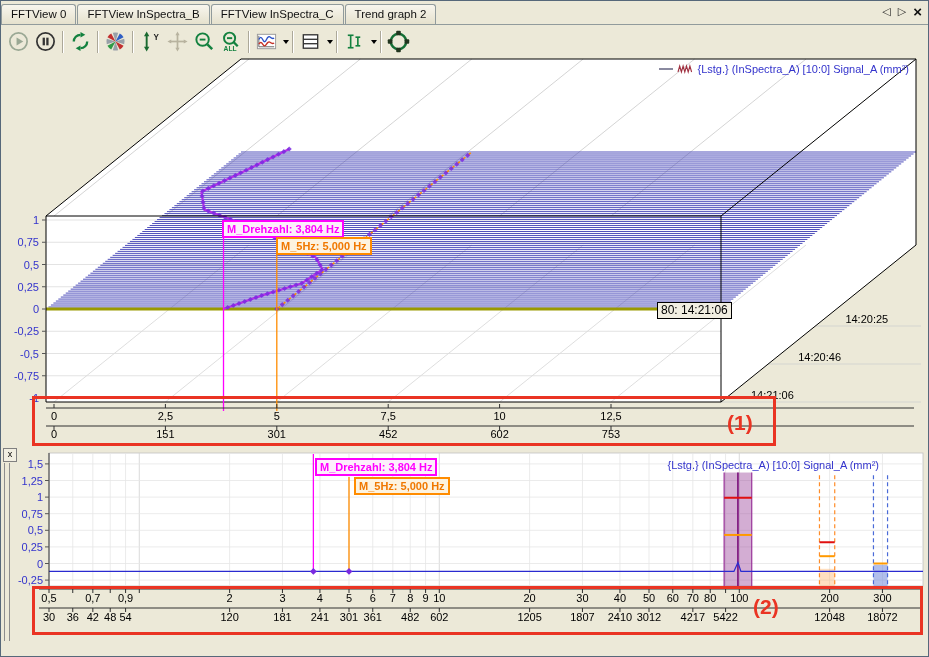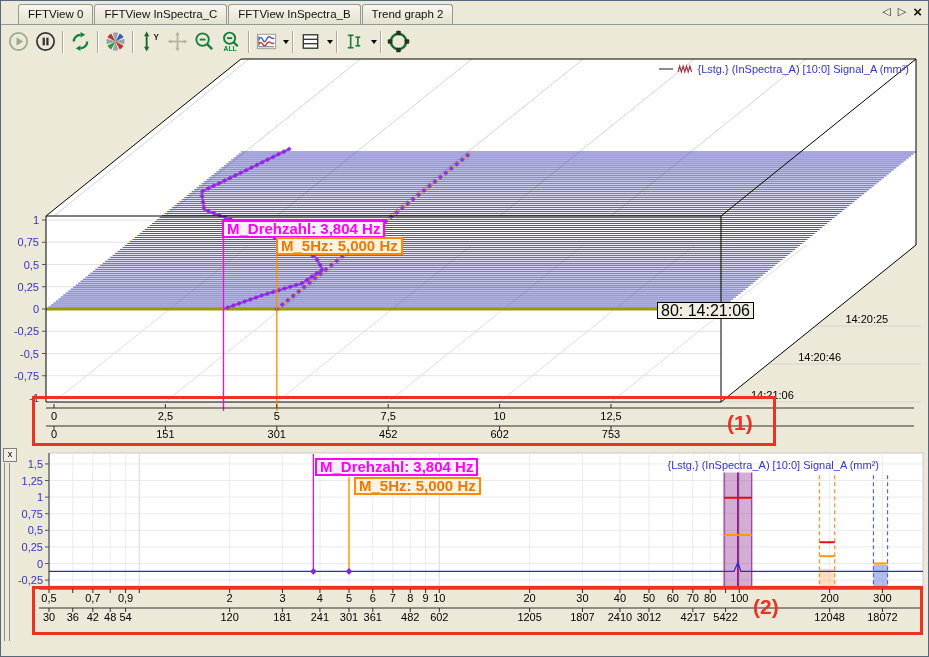--- a/index.html
+++ b/index.html
@@ -1,60 +1,60 @@
 <!DOCTYPE html>
 <html><head>
 <meta charset="utf-8">
 <style>
   html,body{margin:0;padding:0;background:#888;}
   .window{position:relative;width:929px;height:657px;background:#ece9d8;border:1px solid #56687a;
           box-sizing:border-box;font-family:"Liberation Sans",sans-serif;overflow:hidden;}
   
   .tabbar{position:absolute;top:0;left:0;right:0;height:24px;border-bottom:1px solid #919b9c;
-          display:flex;align-items:flex-end;padding-left:17px;background:#ece9d8;box-sizing:border-box;z-index:3;}
+          display:flex;align-items:flex-end;padding-left:0;background:#ece9d8;box-sizing:border-box;z-index:3;}
   .tab{height:19px;line-height:19px;padding:0 9px;margin-right:1px;font-size:11.5px;color:#111;
        border:1px solid #919b9c;border-bottom:none;border-radius:3px 3px 0 0;
        background:linear-gradient(#f8f6ee,#e5e1cd);white-space:nowrap;}
   .tab.active{height:23px;line-height:22px;background:#fcfbf7;font-weight:bold;margin-bottom:-1px;z-index:4;}
   .tabnav{position:absolute;top:4px;right:6px;display:flex;gap:7px;align-items:center;z-index:5;}
   .tabnav .nv{font-size:11px;color:#222;}
   .tabnav .cl{font-size:15px;font-weight:bold;line-height:12px;color:#111;}
   
   .toolbar{position:absolute;top:24px;left:0;right:0;height:33px;display:flex;align-items:center;
            padding-left:4px;background:#ece9d8;z-index:3;}
   .tbtn{height:26px;display:flex;align-items:center;justify-content:center;padding:0 2px;}
   .sep{width:1px;height:22px;background:#aca899;border-right:1px solid #fff;margin:0 3px;}
   .caret{width:0;height:0;border-left:3.5px solid transparent;border-right:3.5px solid transparent;
          border-top:4px solid #000;margin-left:3px;}
   
   svg.plot{position:absolute;left:0;z-index:1;}
   
-  .marker-label{position:absolute;z-index:6;font-size:15px;font-weight:bold;padding:0 3px;
+  .marker-label{position:absolute;z-index:6;font-size:11px;font-weight:bold;padding:0 3px;
                 line-height:14px;white-space:nowrap;}
-  .tooltip{position:absolute;z-index:6;font-size:16px;line-height:15px;padding:0 3px;
+  .tooltip{position:absolute;z-index:6;font-size:12px;line-height:15px;padding:0 3px;
            border:1px solid #000;background:#f1eee1;color:#000;white-space:nowrap;}
   .legend{position:absolute;z-index:4;font-size:11px;color:#3333cc;display:flex;align-items:center;gap:4px;white-space:nowrap;}
   .legend .dash{display:inline-block;width:14px;height:0;border-top:2px solid #8a8aa0;}
   .ann-box{position:absolute;z-index:5;border:3px solid #ea3423;box-sizing:border-box;pointer-events:none;}
   .ann-label{position:absolute;color:#ea3423;font-weight:bold;font-size:21px;}
   .close-pane{position:absolute;left:2px;top:447px;width:12px;height:12px;border:1px solid #808080;
               background:#f2efe2;font-size:9px;line-height:10px;text-align:center;z-index:6;color:#000;}
   .vsplit{position:absolute;left:3px;top:462px;width:4px;height:178px;border-left:1px solid #8d8d8d;
           border-right:1px solid #8d8d8d;z-index:6;}
 </style>
 </head>
 <body>
 
 <div class="window">
 
   <div class="tabbar">
     <div style="display:flex;align-items:flex-end;">
         <div class="tab">FFTView 0</div>
+        <div class="tab">FFTView InSpectra_B</div>
         <div class="tab">FFTView InSpectra_C</div>
-        <div class="tab">FFTView InSpectra_B</div>
         <div class="tab">Trend graph 2</div>
       </div>
   </div>
   <div class="tabnav">
     <span class="nv">◁</span>
     <span class="nv">▷</span>
     <span class="cl">×</span>
   </div>
 
   <div class="toolbar" id="toolbar">

